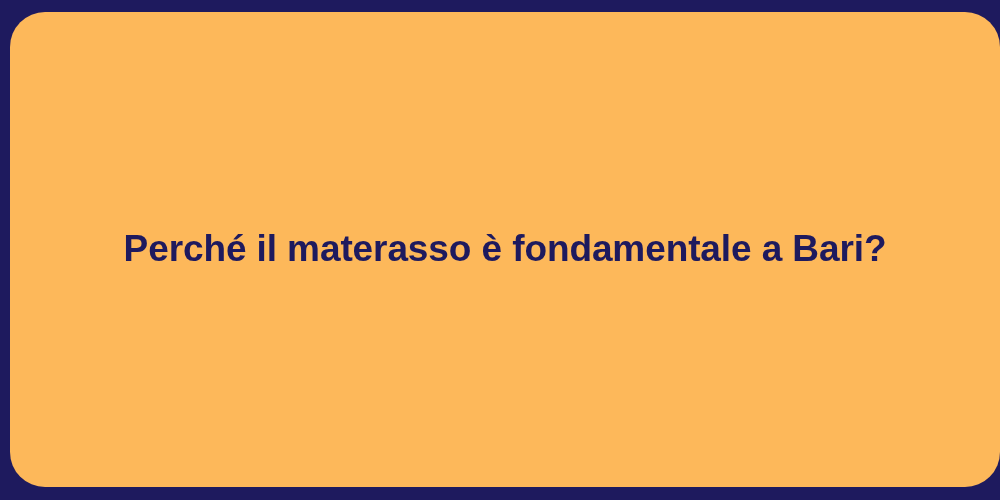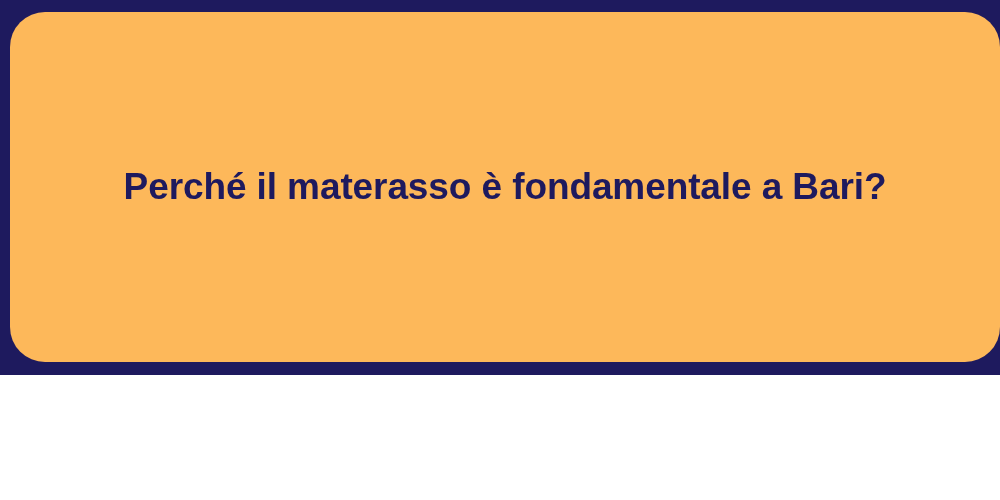--- a/index.html
+++ b/index.html
@@ -13,21 +13,21 @@
     height: 500px;
     overflow: hidden;
     font-family: "Liberation Sans", sans-serif;
   }
 
   
   #hero-frame {
     position: relative;
     box-sizing: border-box;
     width: 1000px;
-    height: 375px;
+    height: 500px;
     background: #1e1a5e;
     padding: 12px 0 13px 10px;
   }
 
   
   #hero-card {
     box-sizing: border-box;
     width: 100%;
     height: 100%;
     background: #fdb85a;

